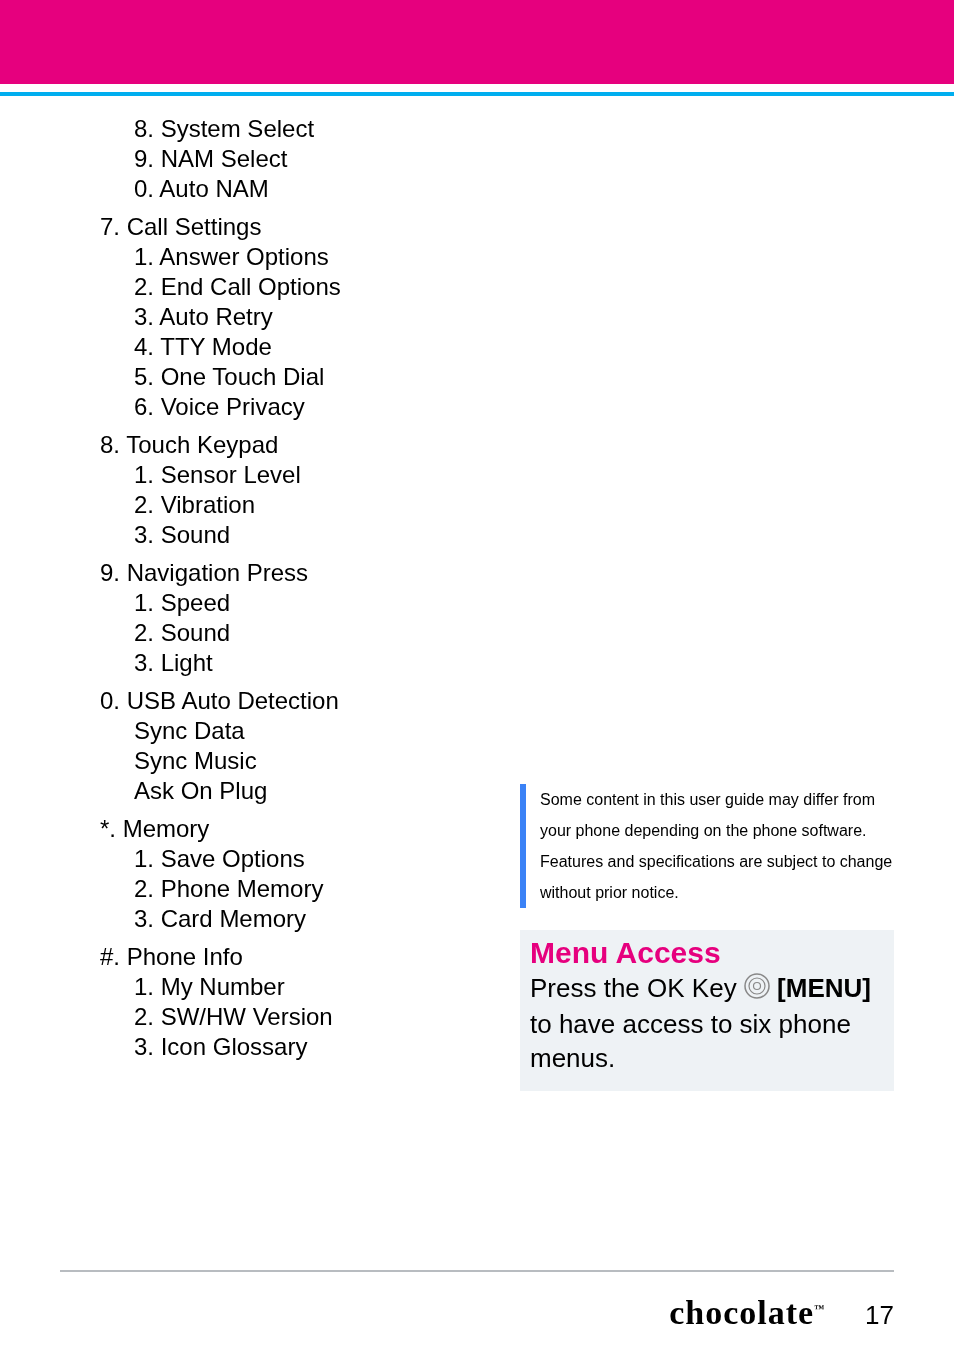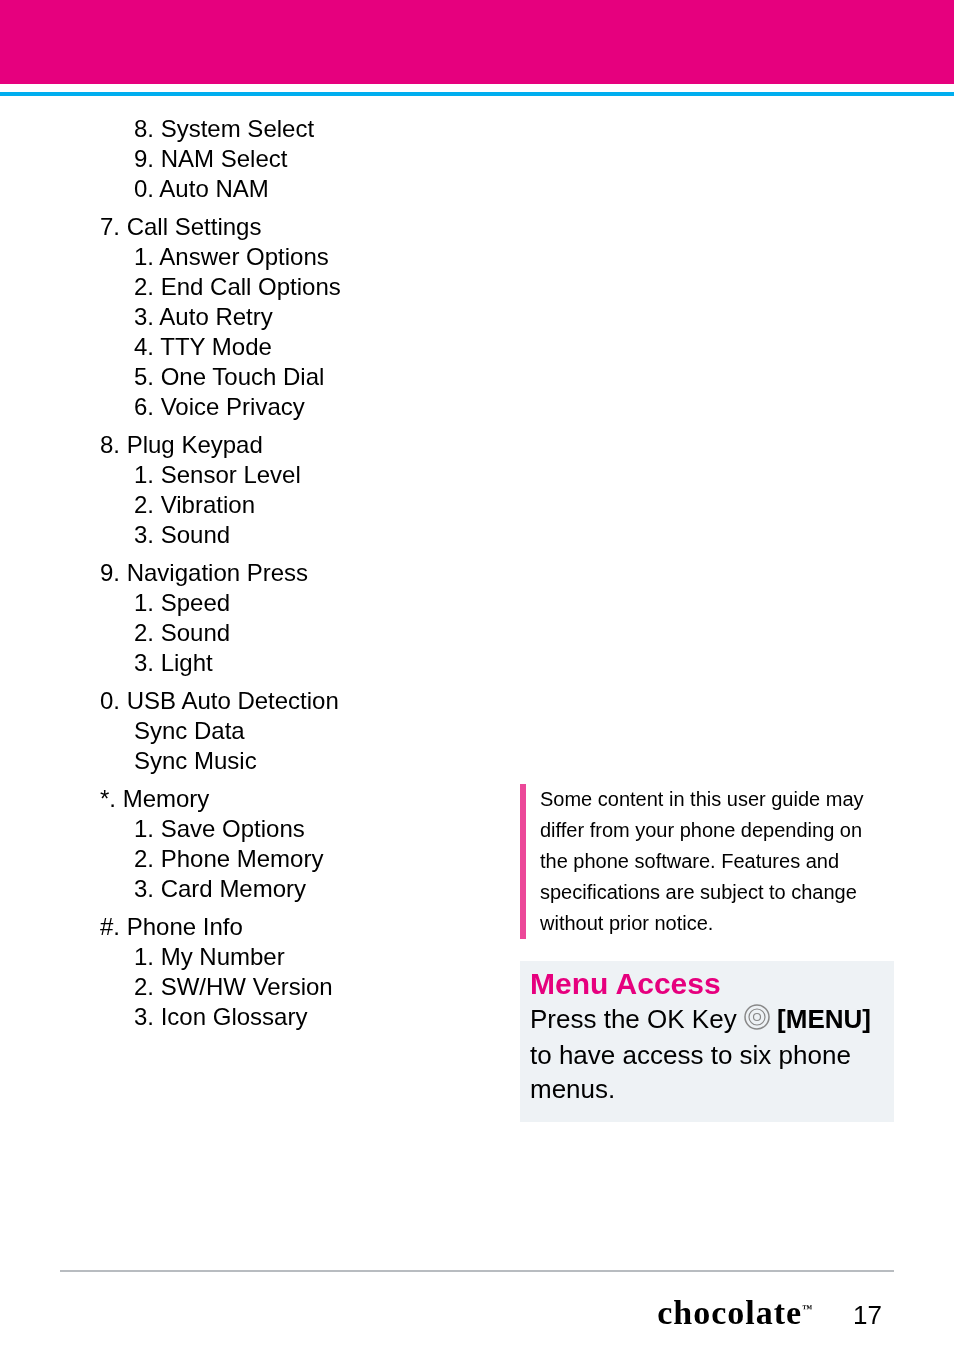--- a/index.html
+++ b/index.html
@@ -35,23 +35,23 @@
   .col-left .indent-0 { padding-left: 0; margin-top: 8px; }
   .col-right {
     flex: 1;
     padding-left: 0px;
     padding-top: 670px;
     display: flex;
     flex-direction: column;
     gap: 22px;
   }
   .note-box {
-    border-left: 6px solid #ec4899;
+    border-left: 6px solid #3b82f6;
     padding-left: 14px;
-    font-size: 20px;
+    font-size: 16px;
     line-height: 31px;
     color: #000;
     font-family: "Helvetica Neue", Arial, sans-serif;
     font-stretch: condensed;
   }
   .section {
     background: #eef2f5;
     padding: 6px 10px 16px 10px;
   }
   .section-title {
@@ -76,21 +76,21 @@
     position: absolute;
     bottom: 100px;
     left: 60px;
     right: 60px;
     height: 2px;
     background: #b8bcc0;
   }
   .footer {
     position: absolute;
     bottom: 40px;
-    right: 72px;
+    right: 60px;
     display: flex;
     align-items: baseline;
     gap: 40px;
   }
   .brand {
     font-family: "Comic Sans MS", "Marker Felt", cursive;
     font-size: 34px;
     font-weight: bold;
     letter-spacing: 1px;
     color: #000;
@@ -114,33 +114,34 @@
     <div class="indent-1"><span>0.</span> <span>Auto NAM</span></div>
 
     <div class="indent-0"><span>7.</span> <span>Call Settings</span></div>
     <div class="indent-1"><span>1.</span> <span>Answer Options</span></div>
     <div class="indent-1"><span>2.</span> <span>End Call Options</span></div>
     <div class="indent-1"><span>3.</span> <span>Auto Retry</span></div>
     <div class="indent-1"><span>4.</span> <span>TTY Mode</span></div>
     <div class="indent-1"><span>5.</span> <span>One Touch Dial</span></div>
     <div class="indent-1"><span>6.</span> <span>Voice Privacy</span></div>
 
-    <div class="indent-0"><span>8.</span><span> Plug Keypad</span></div>
+    <div class="indent-0"><span>8.</span><span> Touch Keypad</span></div>
     <div class="indent-1"><span>1.</span> <span>Sensor Level</span></div>
     <div class="indent-1"><span>2.</span> <span>Vibration</span></div>
     <div class="indent-1"><span>3.</span> <span>Sound</span></div>
 
     <div class="indent-0"><span>9.</span><span> Navigation Press</span></div>
     <div class="indent-1"><span>1.</span> <span>Speed</span></div>
     <div class="indent-1"><span>2.</span> <span>Sound</span></div>
     <div class="indent-1"><span>3.</span> <span>Light</span></div>
 
     <div class="indent-0"><span>0.</span><span> USB Auto Detection</span></div>
     <div class="indent-1"><span>Sync Data</span></div>
     <div class="indent-1"><span>Sync Music</span></div>
+    <div class="indent-1"><span>Ask On Plug</span></div>
 
     <div class="indent-0"><span>*.</span><span> Memory</span></div>
     <div class="indent-1"><span>1.</span> <span>Save Options</span></div>
     <div class="indent-1"><span>2.</span> <span>Phone Memory</span></div>
     <div class="indent-1"><span>3.</span> <span>Card Memory</span></div>
 
     <div class="indent-0"><span>#.</span><span> Phone Info</span></div>
     <div class="indent-1"><span>1.</span> <span>My Number</span></div>
     <div class="indent-1"><span>2.</span> <span>SW/HW Version</span></div>
     <div class="indent-1"><span>3.</span> <span>Icon Glossary</span></div>

